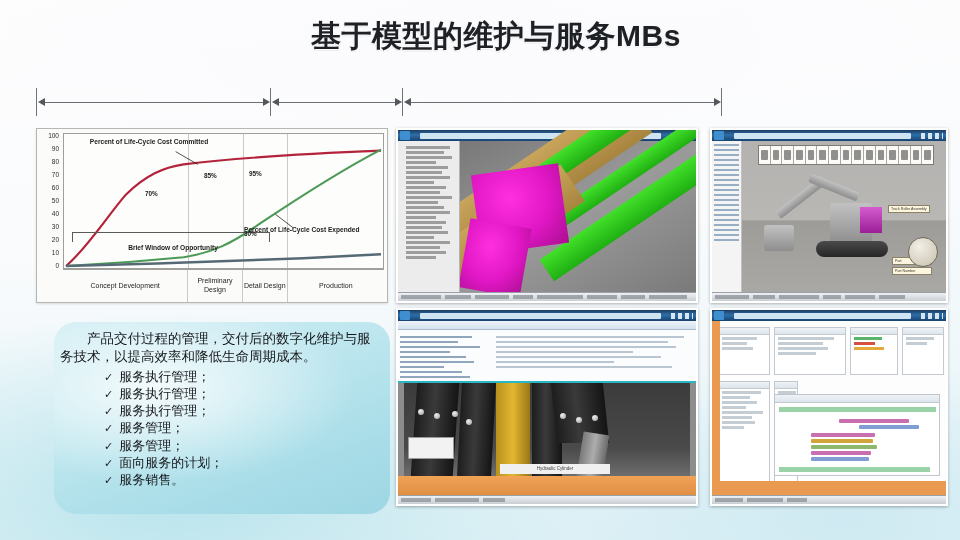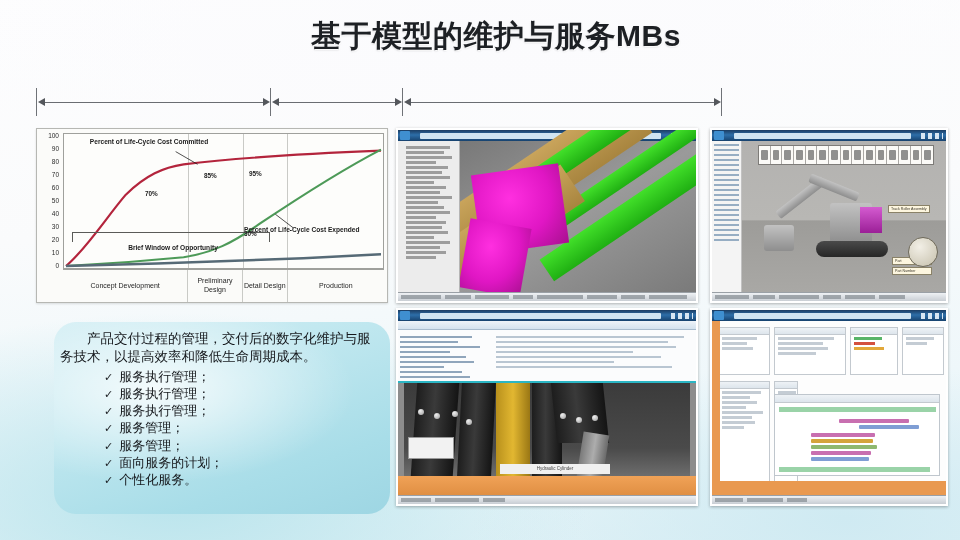--- a/index.html
+++ b/index.html
@@ -513,16 +513,16 @@
     <li>
         <span class="chk">✓</span>
         <span>服务管理；</span>
       </li>
     <li>
         <span class="chk">✓</span>
         <span>面向服务的计划；</span>
       </li>
     <li>
         <span class="chk">✓</span>
-        <span>个性化服务。</span>
+        <span>服务销售。</span>
       </li>
   </ul>
 </div>
 
 </body></html>

